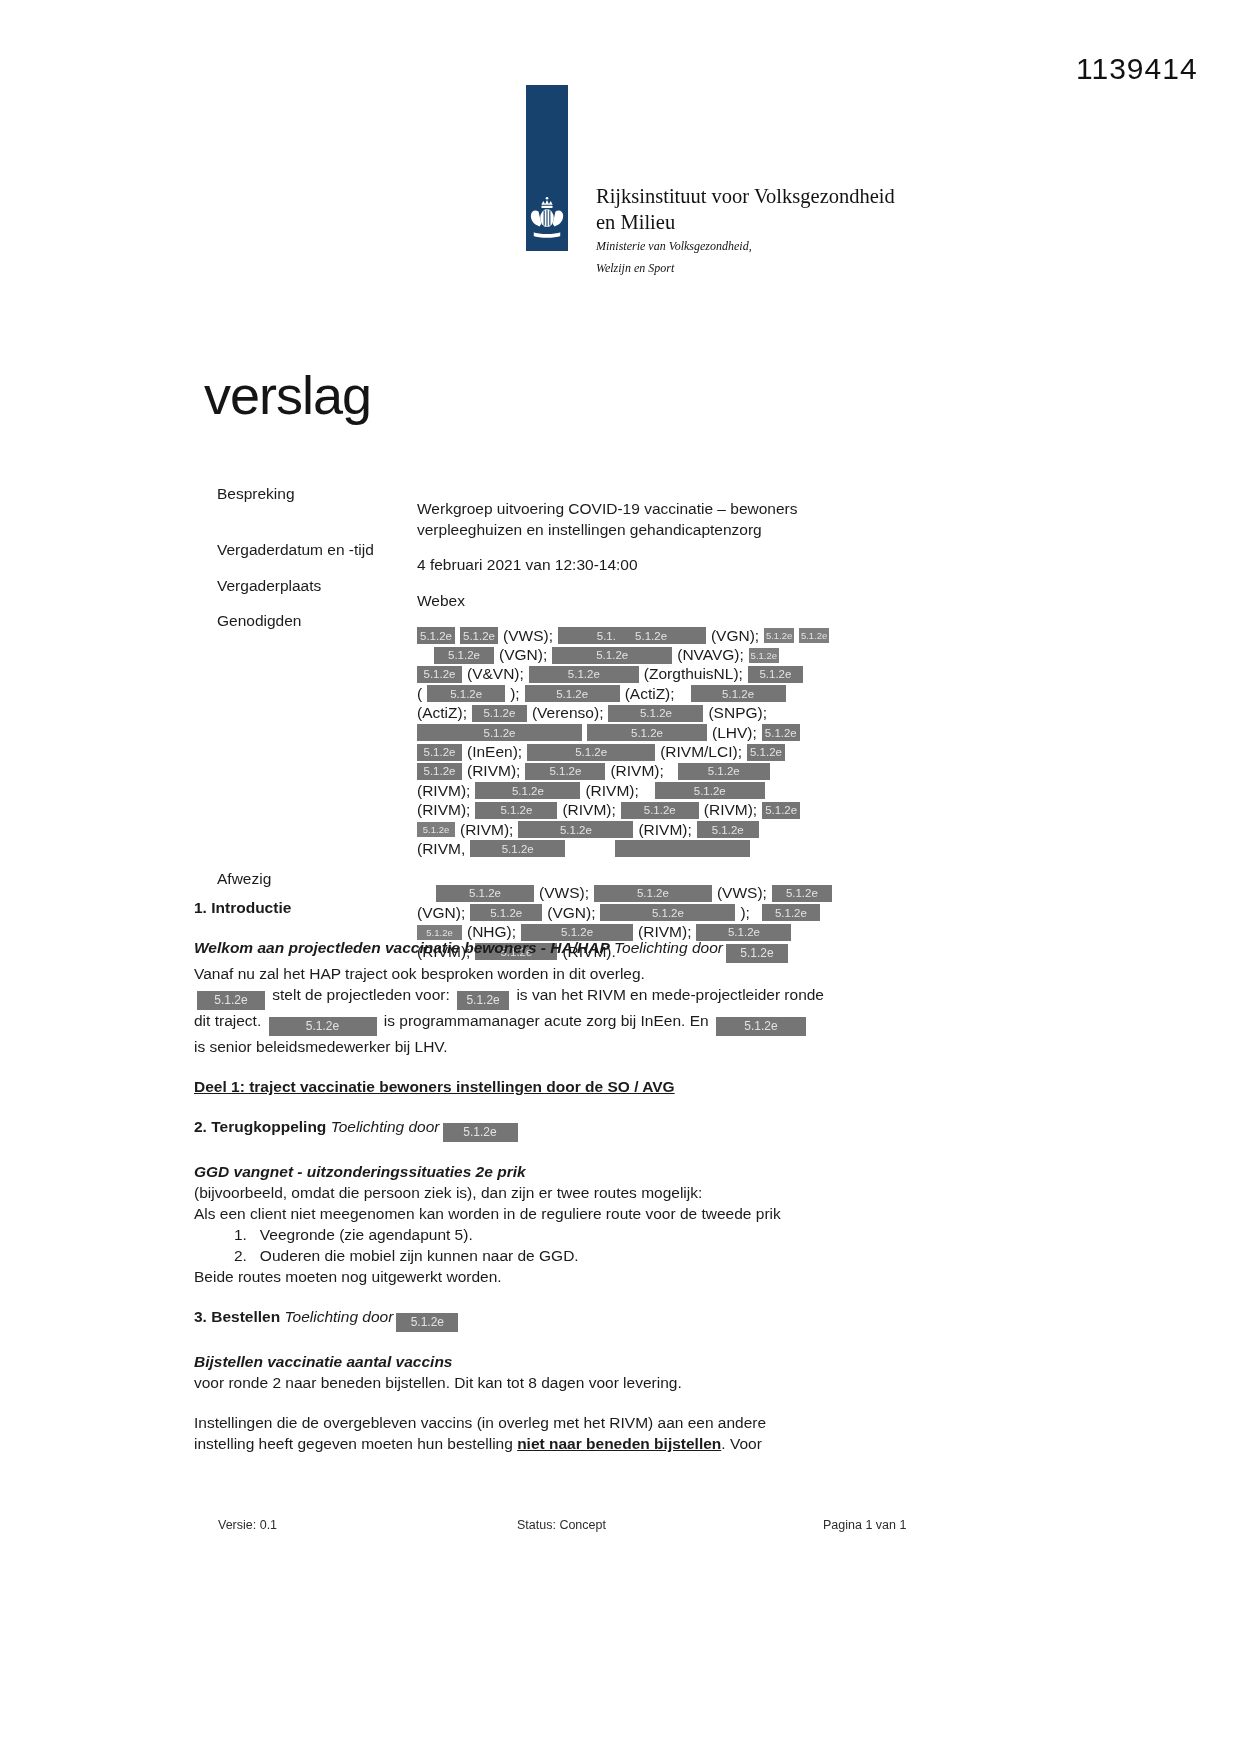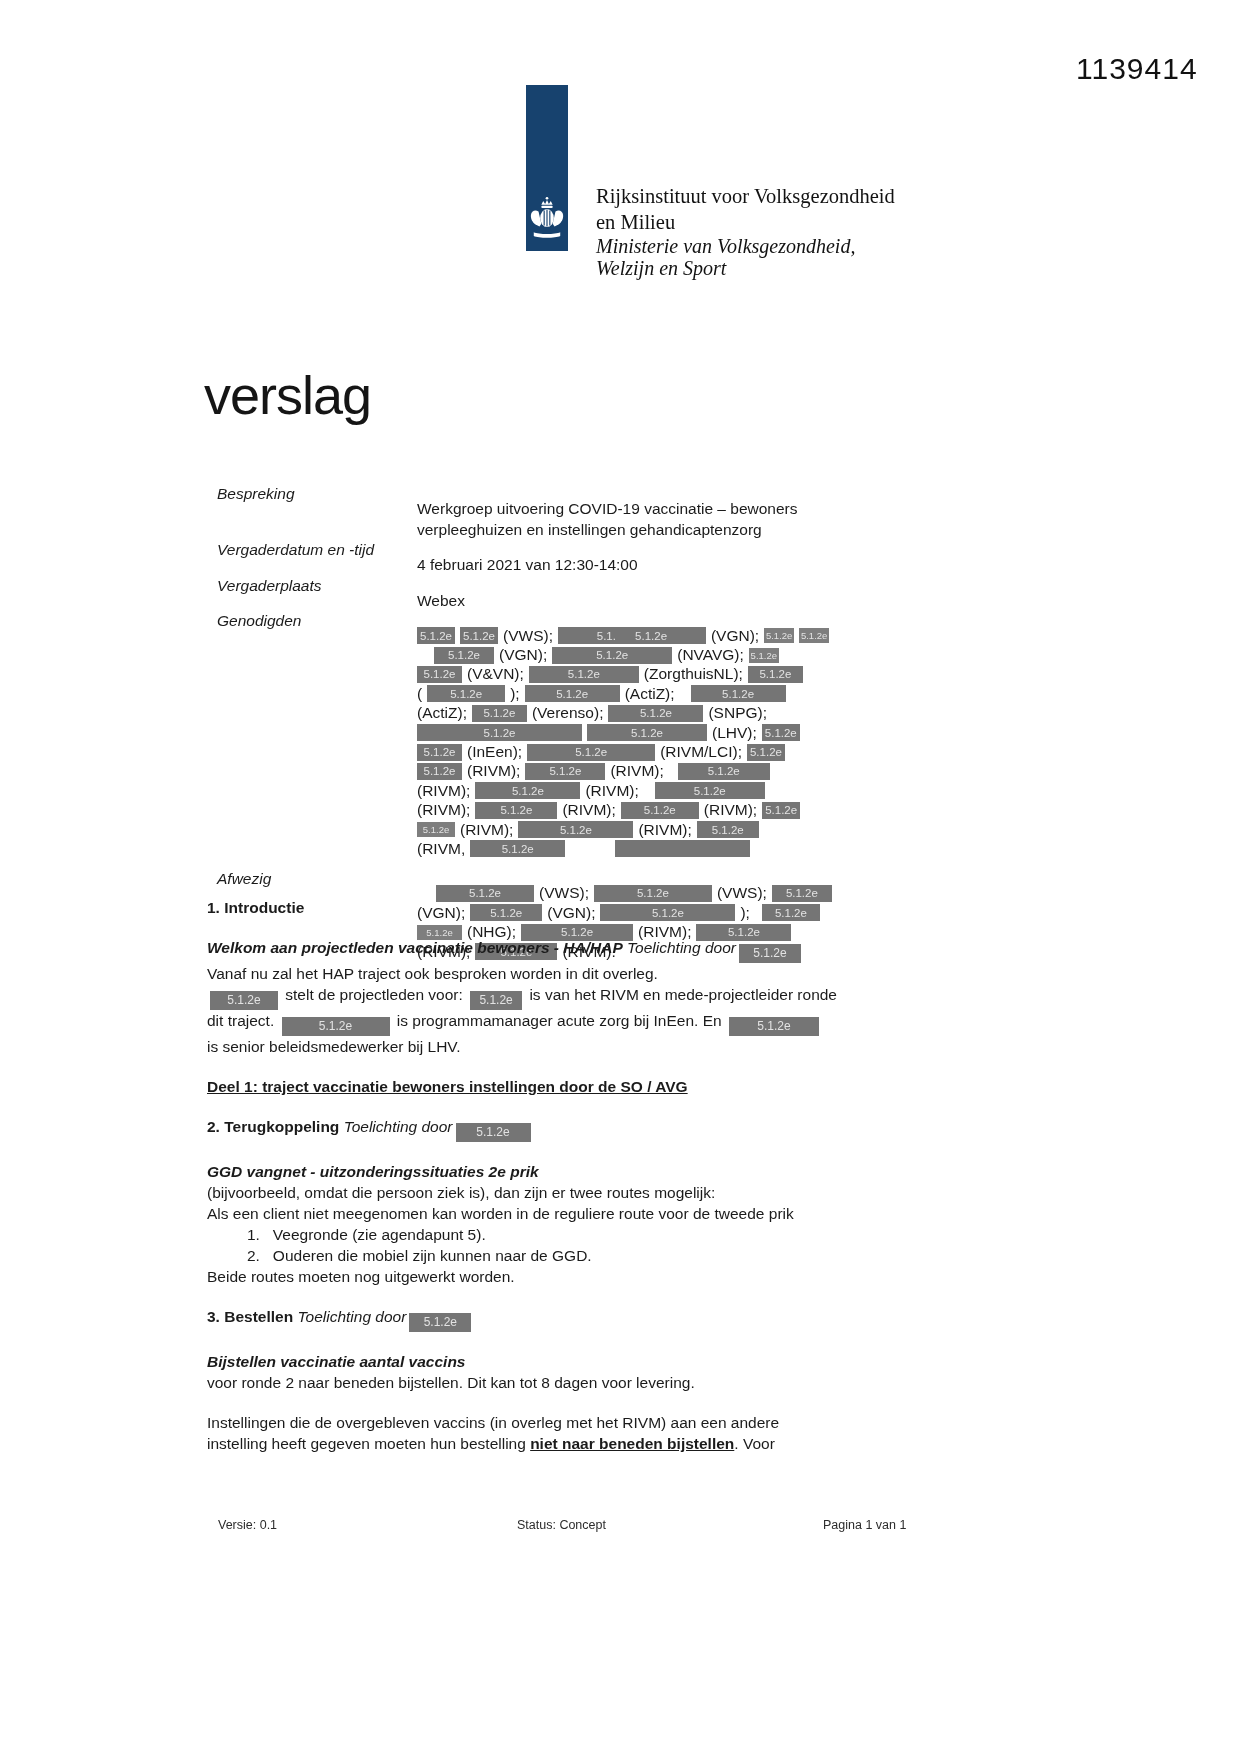--- a/index.html
+++ b/index.html
@@ -3,34 +3,34 @@
 <meta charset="utf-8">
 <style>
   html,body{margin:0;padding:0;background:#ffffff;}
   .page{position:relative;width:1241px;height:1754px;background:#ffffff;overflow:hidden;
         font-family:"Liberation Sans",sans-serif;color:#1b1b1b;}
   .doc-number{position:absolute;left:1076px;top:52px;font-size:30px;letter-spacing:1px;color:#111;}
   .logo-bar{position:absolute;left:526px;top:85px;width:42px;height:166px;background:#17426e;
             display:flex;flex-direction:column;justify-content:flex-end;align-items:center;padding-bottom:5px;box-sizing:border-box;}
   .logo-text{position:absolute;left:596px;top:183px;}
   .logo-org{font-family:"Liberation Serif",serif;font-size:20.5px;line-height:26px;color:#121212;}
-  .logo-min{font-family:"Liberation Serif",serif;font-style:italic;font-size:20px;line-height:22px;color:#121212;}
+  .logo-min{font-family:"Liberation Serif",serif;font-style:italic;font-size:12px;line-height:22px;color:#121212;}
   .title{position:absolute;left:204px;top:368px;font-size:54px;font-weight:400;letter-spacing:-1px;
          line-height:1;margin:0;color:#151515;}
   .meta{position:absolute;left:217px;top:484px;width:660px;font-size:15.5px;}
   .meta-row{display:flex;}
-  .meta-label{width:200px;flex:0 0 200px;line-height:20.5px;font-style:italic;}
+  .meta-label{width:200px;flex:0 0 200px;line-height:20.5px;}
   .meta-value{flex:1;margin-top:15px;}
   .vline{line-height:20.5px;}
   .red-row{display:flex;align-items:center;gap:5px;height:19.4px;white-space:nowrap;}
   .box{display:inline-flex;align-items:center;justify-content:center;background:#757575;color:#e3e3e3;
        font-size:11.5px;height:17px;flex:0 0 auto;overflow:hidden;white-space:pre;}
   .sbox{height:15px;font-size:9.5px;background:#7e7e7e;}
   .sp{display:inline-block;flex:0 0 auto;}
-  .body{position:absolute;left:207px;top:897px;width:840px;font-size:15.5px;}
+  .body{position:absolute;left:194px;top:897px;width:840px;font-size:15.5px;}
   .bline{line-height:21px;min-height:21px;white-space:nowrap;}
   .bline.gap{margin-top:19px;}
   .seg-t{}
   .seg-b{font-weight:bold;}
   .seg-i{font-style:italic;text-align:right;}
   .seg-bi{font-weight:bold;font-style:italic;}
   .seg-bu{font-weight:bold;text-decoration:underline;}
   .bbox{display:inline-flex;vertical-align:-4px;height:19px;font-size:12px;margin:0 3px;}
   .footer{position:absolute;top:1496px;left:0;width:1241px;font-size:12.5px;color:#2c2c2c;}
   .footer-item{position:absolute;top:0;margin-top:22px;}

